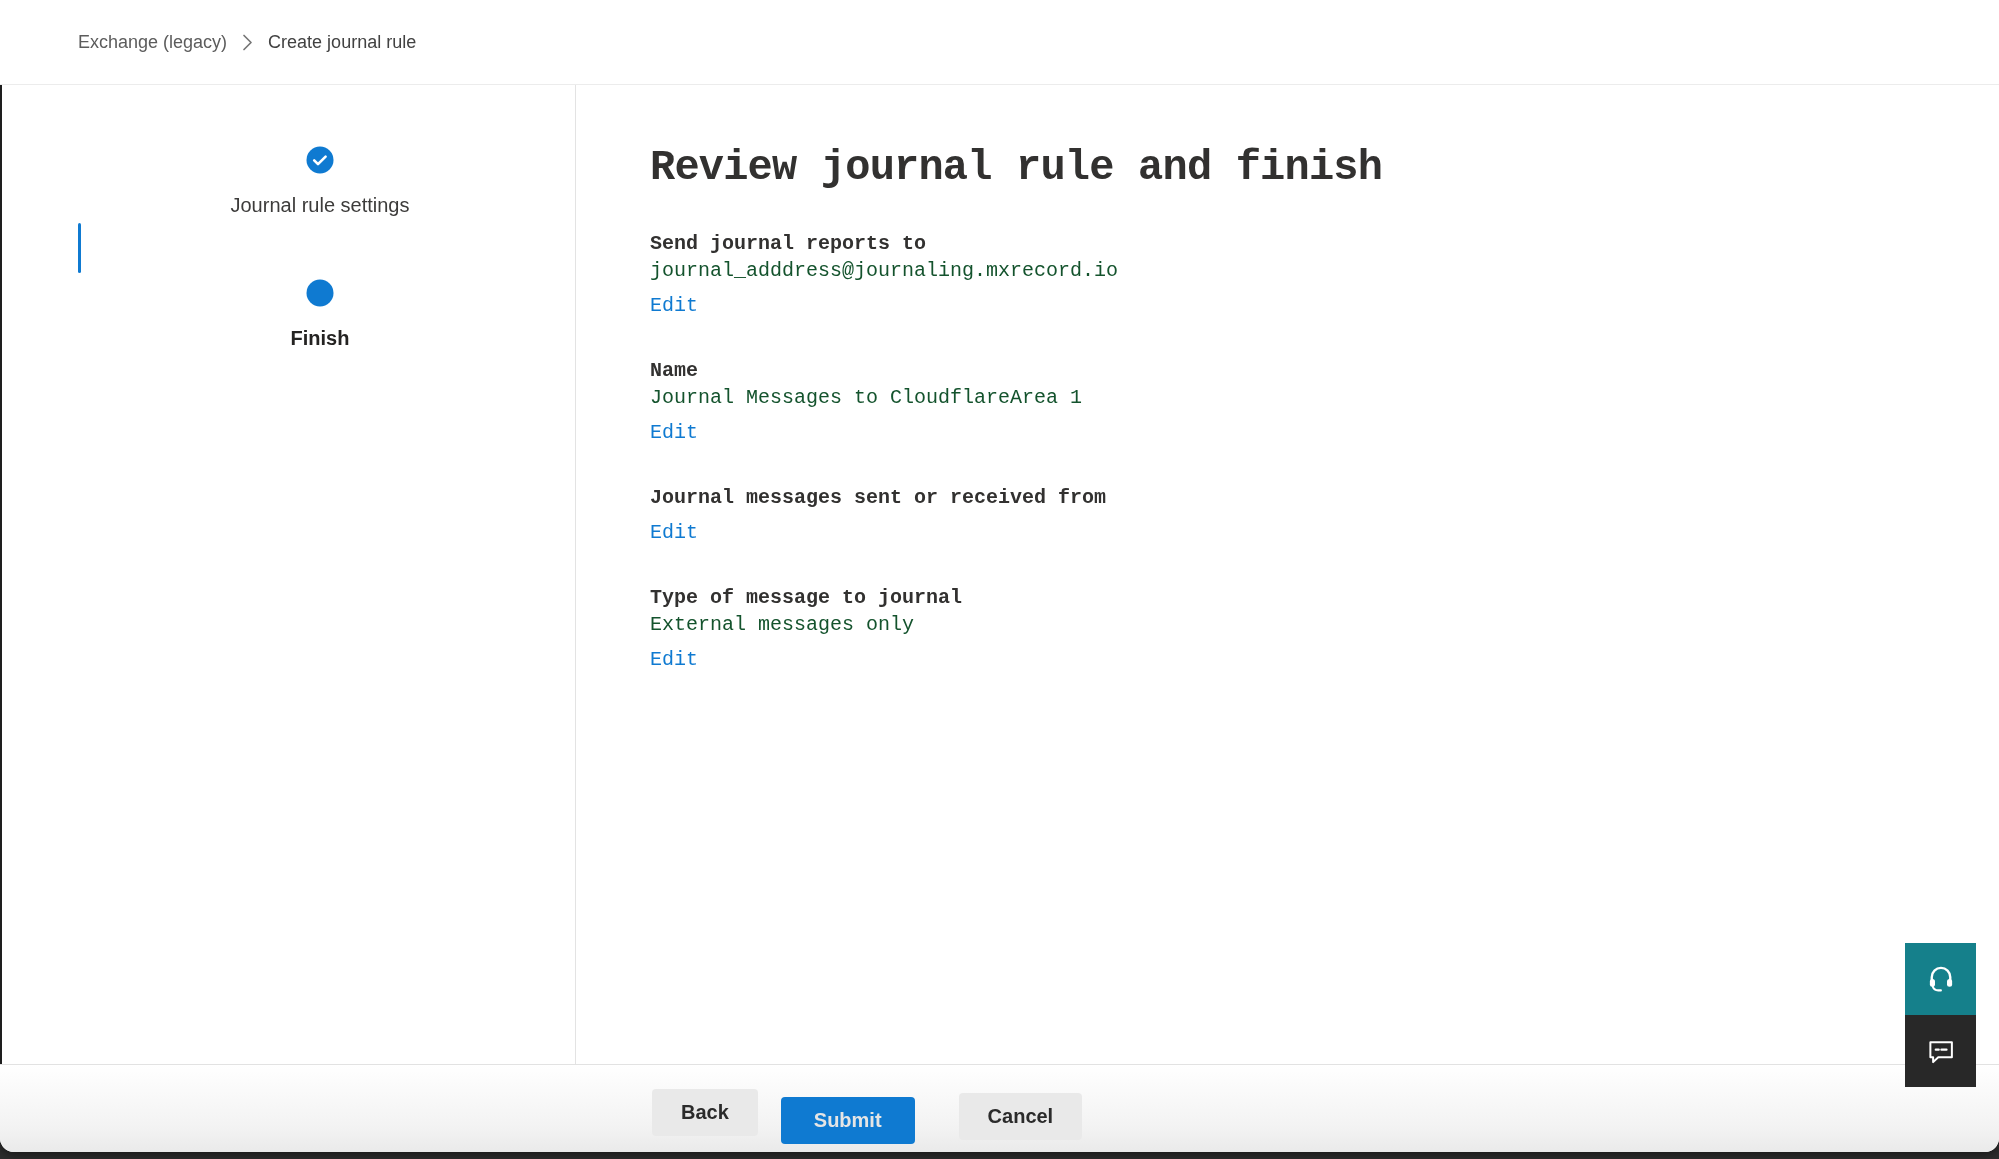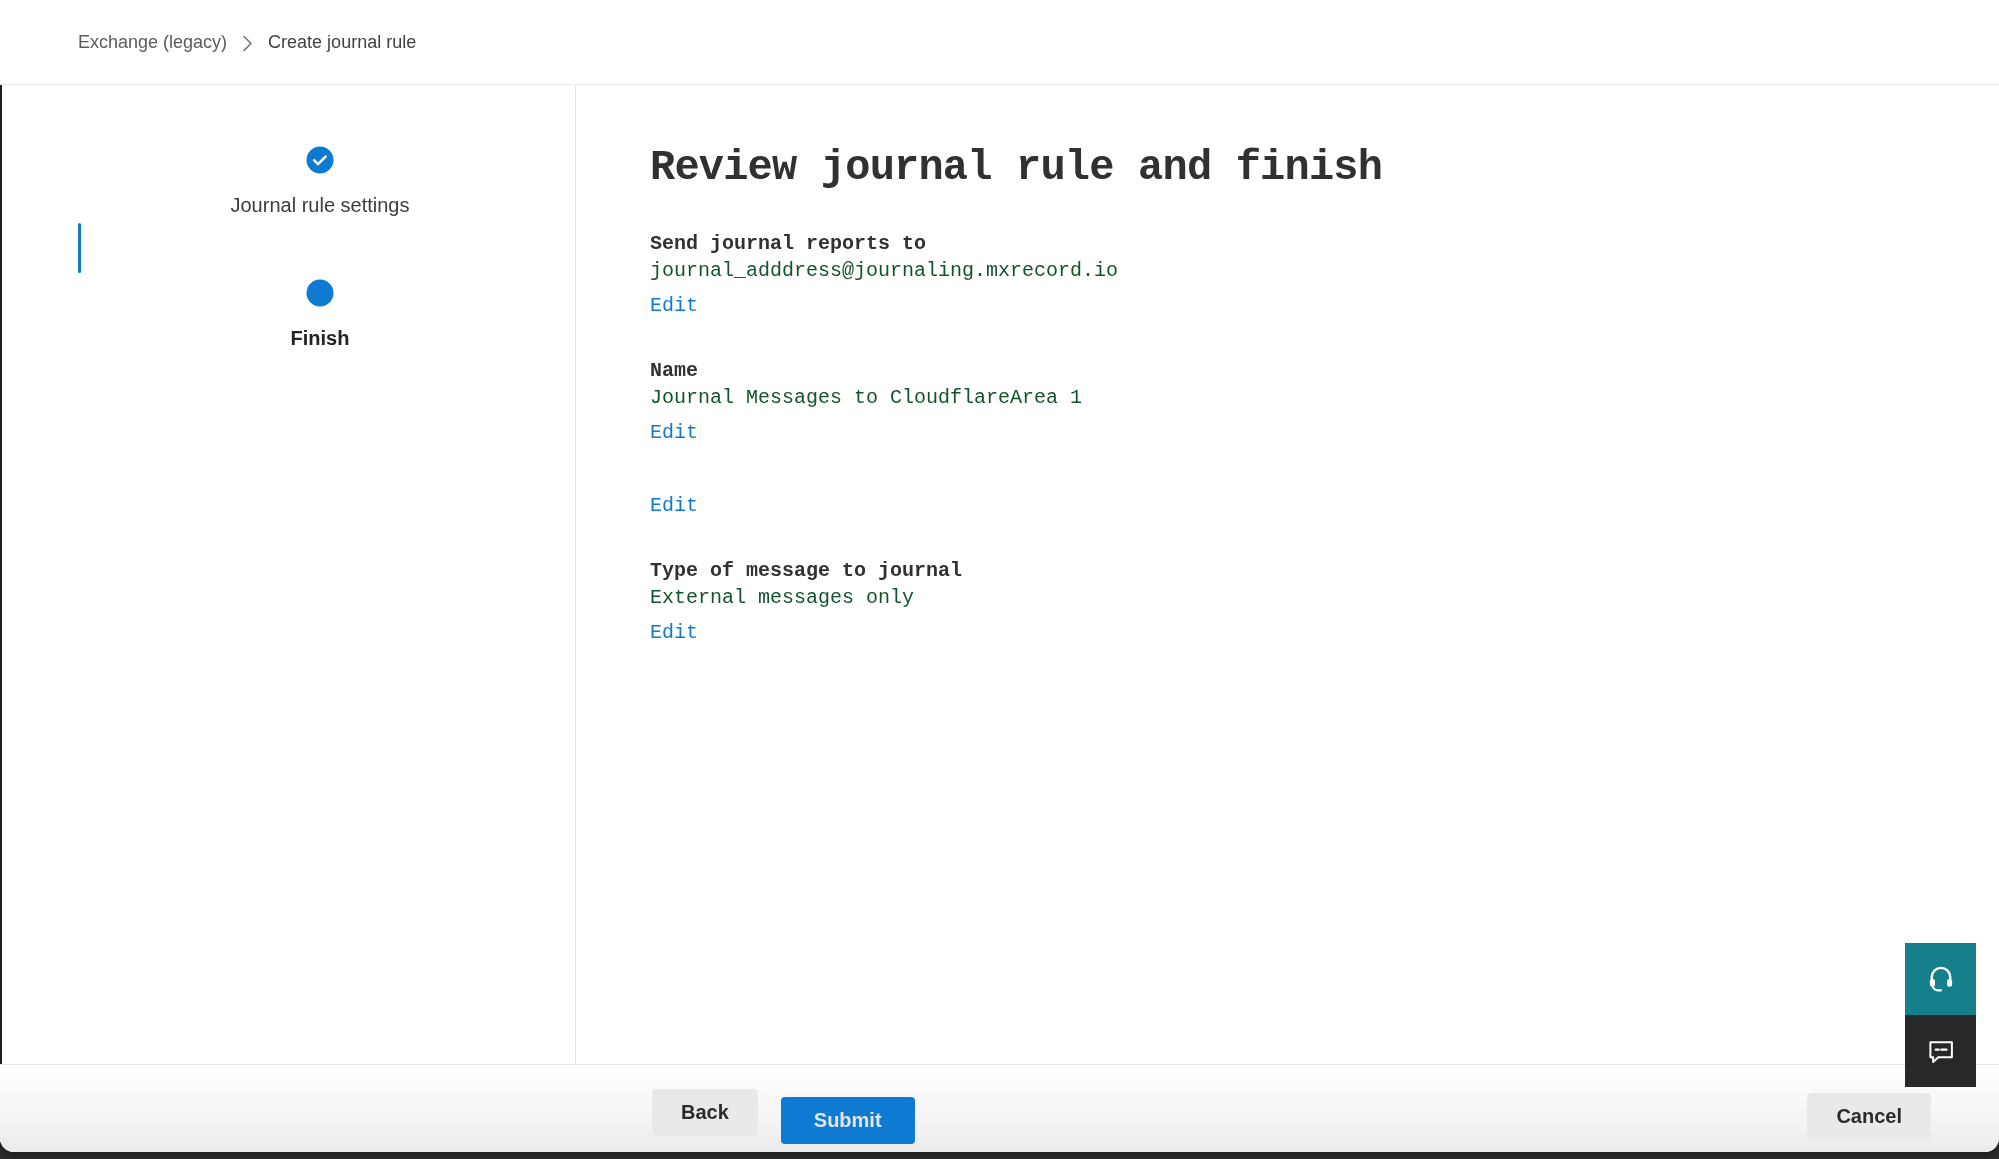--- a/index.html
+++ b/index.html
@@ -22,21 +22,21 @@
   
   .top-header {
     height: 85px;
     flex: 0 0 85px;
     display: flex;
     align-items: center;
     padding-left: 78px;
     border-bottom: 1px solid #ececec;
     background: #ffffff;
   }
-  .breadcrumb { display: flex; align-items: flex-end; gap: 14px; font-size: 18px; }
+  .breadcrumb { display: flex; align-items: center; gap: 14px; font-size: 18px; }
   .crumb-link { color: #5c5c5c; text-decoration: none; cursor: pointer; }
   .crumb-sep { display: flex; align-items: center; color: #767676; }
   .crumb-current { color: #424242; }
   
   .content-row { flex: 1 1 auto; display: flex; min-height: 0; position: relative; }
   .left-edge {
     position: absolute; left: 0; top: 0; bottom: 0;
     width: 2px; background: #1e1e1e;
   }
   
@@ -78,22 +78,22 @@
     cursor: pointer;
   }
   
   .footer-bar {
     flex: 0 0 88px;
     height: 88px;
     border-top: 1px solid #e2e2e2;
     background: linear-gradient(#ffffff, #f3f3f3 70%, #eaeaea);
     display: flex;
     align-items: center;
-    justify-content: space-between;
     padding: 16px 68px 0 652px;
+    gap: 44px;
   }
   .footer-actions { display: flex; gap: 23px; }
   .btn {
     height: 47px;
     padding: 0 29px;
     border: none;
     border-radius: 4px;
     font-family: "Liberation Sans", "DejaVu Sans", sans-serif;
     font-size: 20px;
     font-weight: 600;
@@ -168,20 +168,21 @@
         <a class="edit-link">Edit</a>
       </section>
 
       <section class="review-section">
         <div class="sec-label">Name</div>
         <div class="sec-value">Journal Messages to CloudflareArea 1</div>
         <a class="edit-link">Edit</a>
       </section>
 
       <section class="review-section">
+        <div class="sec-label">Journal messages sent or received from</div>
         <a class="edit-link">Edit</a>
       </section>
 
       <section class="review-section">
         <div class="sec-label">Type of message to journal</div>
         <div class="sec-value">External messages only</div>
         <a class="edit-link">Edit</a>
       </section>
     </main>
   </div>

